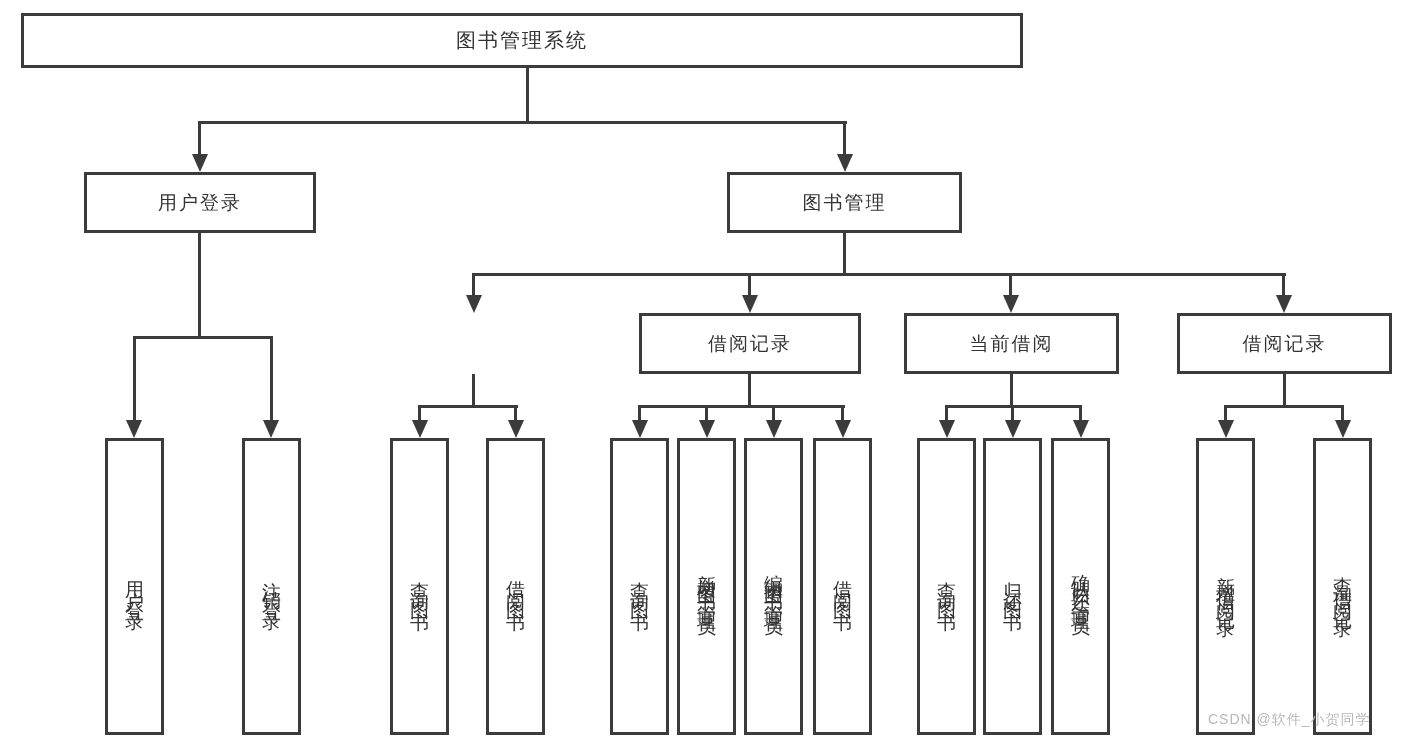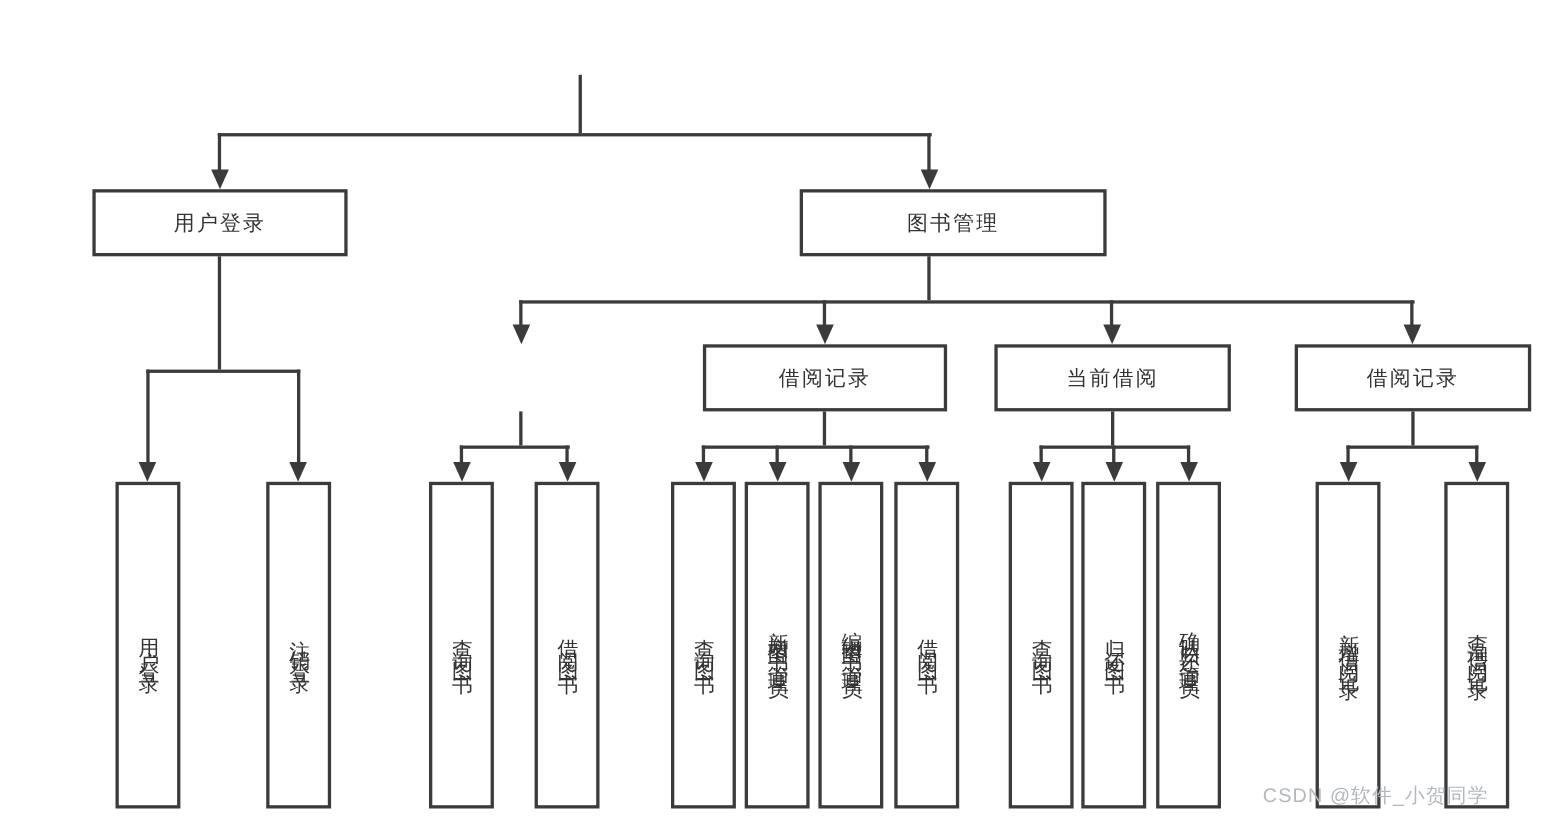--- a/index.html
+++ b/index.html
@@ -20,41 +20,44 @@
   }
   
   .vl{position:absolute;width:3px;background:#3b3b3b;}
   .hl{position:absolute;height:3px;background:#3b3b3b;}
   .ah{
     position:absolute;width:0;height:0;
     border-left:8px solid transparent;border-right:8px solid transparent;
     border-top:18px solid #3b3b3b;
   }
   .watermark{
-    position:absolute;left:1148px;top:711px;z-index:10;
-    font-size:18px;color:#b3b8bf;letter-spacing:1px;white-space:nowrap;
+    position:absolute;left:1208px;top:711px;z-index:10;
+    font-size:14px;color:#b3b8bf;letter-spacing:1px;white-space:nowrap;
   }
 </style>
 </head>
 <body>
 
 <div class="canvas">
 
+  <div class="box root" style="left:21px;top:13px;width:1002px;height:55px;">
+    <span class="hlabel">图书管理系统</span>
+  </div>
 
   <div class="vl" style="left:526px;top:68px;height:53px;"></div>
   <div class="hl" style="left:198px;top:121px;width:649px;"></div>
   <div class="vl" style="left:198px;top:121px;height:37px;"></div>
   <div class="vl" style="left:843px;top:121px;height:37px;"></div>
   <div class="ah" style="left:192px;top:154px;"></div>
   <div class="ah" style="left:837px;top:154px;"></div>
 
   <div class="box" style="left:84px;top:172px;width:232px;height:61px;">
     <span class="hlabel">用户登录</span>
   </div>
-  <div class="box" style="left:727px;top:172px;width:279px;height:61px;">
+  <div class="box" style="left:727px;top:172px;width:235px;height:61px;">
     <span class="hlabel">图书管理</span>
   </div>
 
   <div class="vl" style="left:198px;top:233px;height:103px;"></div>
   <div class="hl" style="left:133px;top:336px;width:140px;"></div>
   <div class="vl" style="left:133px;top:336px;height:86px;"></div>
   <div class="vl" style="left:270px;top:336px;height:86px;"></div>
   <div class="ah" style="left:126px;top:420px;"></div>
   <div class="ah" style="left:263px;top:420px;"></div>
 

